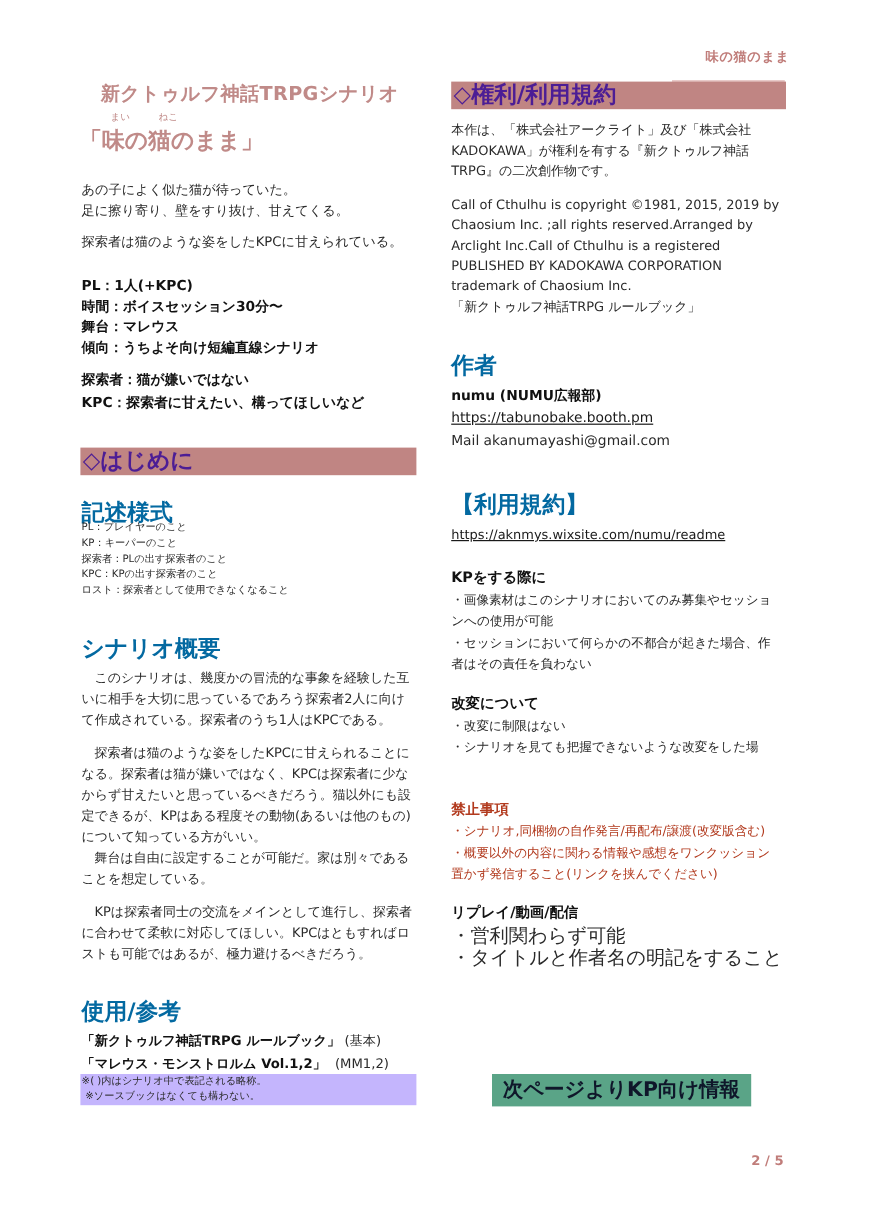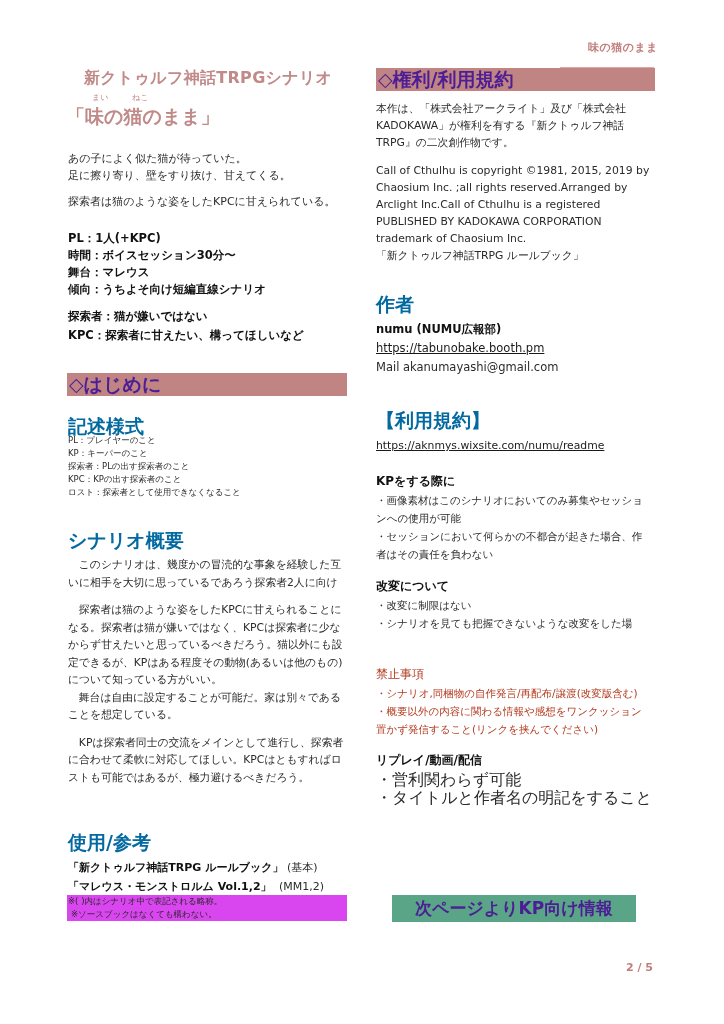--- a/index.html
+++ b/index.html
@@ -19,25 +19,25 @@
 
   .body-text { font-size: 11px; line-height: 17px; color: #2a2a2a; }
   .small-text { font-size: 8.5px; line-height: 13px; color: #2a2a2a; }
   .bold { font-weight: bold; color: #111; }
 
   .band { background: #c08583; color: #4c1d95; font-weight: bold; font-size: 19px; height: 23px; line-height: 23px; padding-left: 2px; white-space: nowrap; }
   .sec-h { color: #0369a1; font-weight: bold; font-size: 19px; }
 
   .link { color: #1a1a1a; text-decoration: underline; }
   .red { color: #b23a1e; }
-  .red-h { color: #b23a1e; font-weight: normal; font-size: 12px; }
+  .red-h { color: #b23a1e; font-weight: bold; font-size: 12px; }
   .sub-h { font-weight: bold; font-size: 12px; color: #111; text-align: right; }
 
-  .note-box { background: #d946ef; }
-  .green-band { background: #5aa487; color: #4c1d95; font-weight: bold; font-size: 17px; height: 27px; line-height: 27px; padding: 0 23px; white-space: nowrap; }
+  .note-box { background: #c4b5fd; }
+  .green-band { background: #5aa487; color: #0f172a; font-weight: bold; font-size: 17px; height: 27px; line-height: 27px; padding: 0 9px; white-space: nowrap; margin-left: 18px; }
   .page-num { left: 626px; top: 961px; font-size: 11px; color: #c07d7a; font-weight: bold; }
   .line { display: block; white-space: nowrap; }
 </style>
 </head>
 <body>
 
 <div class="abs header-title">味の猫のまま</div>
 <div class="abs header-rule"></div>
 
 <div class="abs title1">新クトゥルフ神話TRPGシナリオ</div>
@@ -73,20 +73,21 @@
   <span class="line">KP：キーパーのこと</span>
   <span class="line">探索者：PLの出す探索者のこと</span>
   <span class="line">KPC：KPの出す探索者のこと</span>
   <span class="line">ロスト：探索者として使用できなくなること</span>
 </div>
 
 <div class="abs sec-h" style="left:68px; top:528px;">シナリオ概要</div>
 <div class="abs body-text" style="left:68px; top:556px; font-size:10.8px; line-height:17.5px;">
   <span class="line">　このシナリオは、幾度かの冒涜的な事象を経験した互</span>
   <span class="line">いに相手を大切に思っているであろう探索者2人に向け</span>
+  <span class="line">て作成されている。探索者のうち1人はKPCである。</span>
   <span class="line" style="margin-top:10px">　探索者は猫のような姿をしたKPCに甘えられることに</span>
   <span class="line">なる。探索者は猫が嫌いではなく、KPCは探索者に少な</span>
   <span class="line">からず甘えたいと思っているべきだろう。猫以外にも設</span>
   <span class="line">定できるが、KPはある程度その動物(あるいは他のもの)</span>
   <span class="line">について知っている方がいい。</span>
   <span class="line">　舞台は自由に設定することが可能だ。家は別々である</span>
   <span class="line">ことを想定している。</span>
   <span class="line" style="margin-top:10px">　KPは探索者同士の交流をメインとして進行し、探索者</span>
   <span class="line">に合わせて柔軟に対応してほしい。KPCはともすればロ</span>
   <span class="line">ストも可能ではあるが、極力避けるべきだろう。</span>

